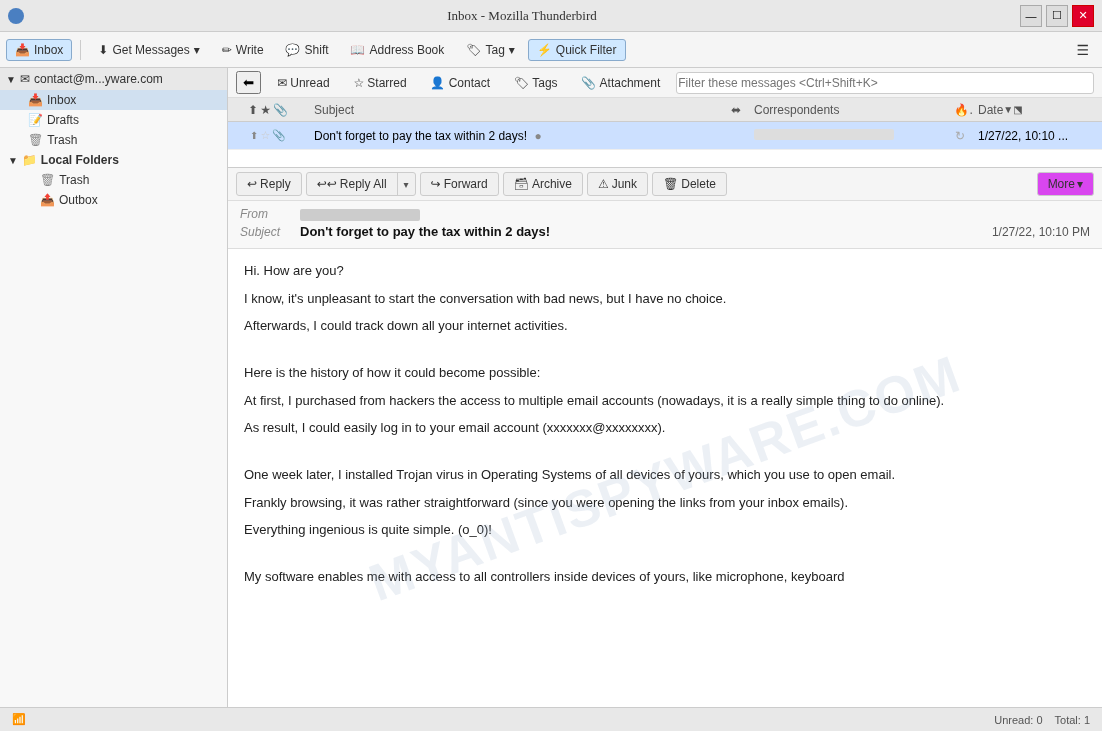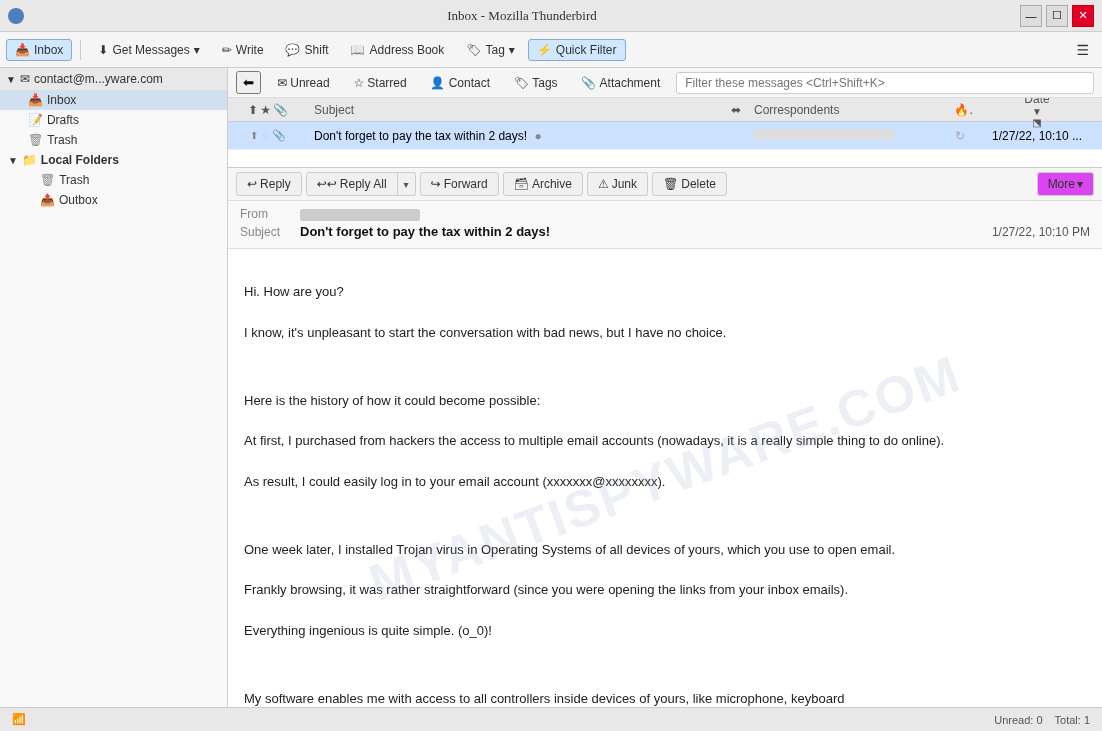--- a/index.html
+++ b/index.html
@@ -88,21 +88,21 @@
       display: flex; align-items: center;
       padding: 3px 8px; border-bottom: 1px solid #ddd;
       background: #f5f5f5; gap: 8px; flex-shrink: 0;
     }
     .filter-btn {
       display: flex; align-items: center; gap: 3px;
       padding: 2px 7px; border: 1px solid transparent; border-radius: 3px;
       cursor: pointer; font-size: 12px; color: #333; background: transparent;
     }
     .filter-search {
-      flex: 1; padding: 3px 8px; border: 1px solid #ccc; border-radius: 3px;
+      flex: 1; padding: 3px 1px; border: 1px solid #ccc; border-radius: 3px;
       font-size: 12px; background: white; color: #888;
     }
     .filter-icon-btn { padding: 2px 5px; cursor: pointer; }
 
     
     .message-list {
       flex-shrink: 0;
       border-bottom: 1px solid #ccc;
       overflow: hidden;
     }
@@ -110,21 +110,21 @@
       display: flex; align-items: center;
       background: #e8e8e8; border-bottom: 1px solid #ccc;
       font-size: 12px; color: #555; height: 24px;
     }
     .msg-col { padding: 0 6px; overflow: hidden; white-space: nowrap; text-overflow: ellipsis; }
     .msg-col-icons { width: 80px; display: flex; align-items: center; gap: 2px; justify-content: center; flex-shrink: 0; }
     .msg-col-subject { flex: 1; }
     .msg-col-thread { width: 24px; flex-shrink: 0; text-align: center; }
     .msg-col-correspondents { width: 200px; flex-shrink: 0; }
     .msg-col-status { width: 24px; flex-shrink: 0; text-align: center; }
-    .msg-col-date { width: 130px; flex-shrink: 0; display: flex; align-items: center; justify-content: flex-start; flex-direction: column; }
+    .msg-col-date { width: 130px; flex-shrink: 0; display: flex; align-items: center; justify-content: flex-start; }
 
     .message-row {
       display: flex; align-items: center;
       height: 28px; cursor: pointer; border-bottom: 1px solid #eee;
       font-size: 12px;
     }
     .message-row.selected { background: #cce0ff; }
     .star-icon { color: #ccc; font-size: 11px; }
 
     
@@ -163,32 +163,32 @@
     }
 
     
     .email-header {
       padding: 6px 12px; background: #f8f8f8; border-bottom: 1px solid #ddd;
       flex-shrink: 0;
     }
     .email-header-row {
       display: flex; align-items: baseline; margin-bottom: 3px; font-size: 12px;
     }
-    .email-header-label { color: #888; width: 60px; flex-shrink: 0; }
+    .email-header-label { color: #888; width: 60px; flex-shrink: 0; font-style: italic; }
     .email-header-value { color: #333; flex: 1; }
     .email-header-subject { font-weight: bold; color: #111; font-size: 13px; }
     .email-date { color: #555; font-size: 12px; }
 
     
     .email-body {
       flex: 1; overflow-y: auto; padding: 12px 16px;
       font-size: 13px; color: #222; line-height: 1.5;
       background: white; position: relative;
     }
-    .email-body p { margin-bottom: 8px; margin-top: 21px; }
+    .email-body p { margin-bottom: 8px; }
 
     
     .watermark {
       position: absolute; top: 50%; left: 50%; transform: translate(-50%, -50%) rotate(-20deg);
       font-size: 52px; color: rgba(150,170,200,0.18); font-weight: bold;
       white-space: nowrap; pointer-events: none; z-index: 10;
       font-family: Arial, sans-serif; letter-spacing: 2px;
     }
 
     
@@ -426,20 +426,21 @@
           <span class="email-header-label">Subject</span>
           <span class="email-header-value email-header-subject">Don't forget to pay the tax within 2 days!</span>
           <span class="email-date">1/27/22, 10:10 PM</span>
         </div>
       </div>
 
       <div class="email-body">
         <div class="watermark">MYANTISPYWARE.COM</div>
         <p>Hi. How are you?</p>
         <p>I know, it's unpleasant to start the conversation with bad news, but I have no choice.</p>
+        <p>Afterwards, I could track down all your internet activities.</p>
         <br>
         <p>Here is the history of how it could become possible:</p>
         <p>At first, I purchased from hackers the access to multiple email accounts (nowadays, it is a really simple thing to do online).</p>
         <p>As result, I could easily log in to your email account (xxxxxxx@xxxxxxxx).</p>
         <br>
         <p>One week later, I installed Trojan virus in Operating Systems of all devices of yours, which you use to open email.</p>
         <p>Frankly browsing, it was rather straightforward (since you were opening the links from your inbox emails).</p>
         <p>Everything ingenious is quite simple. (o_0)!</p>
         <br>
         <p>My software enables me with access to all controllers inside devices of yours, like microphone, keyboard</p>

